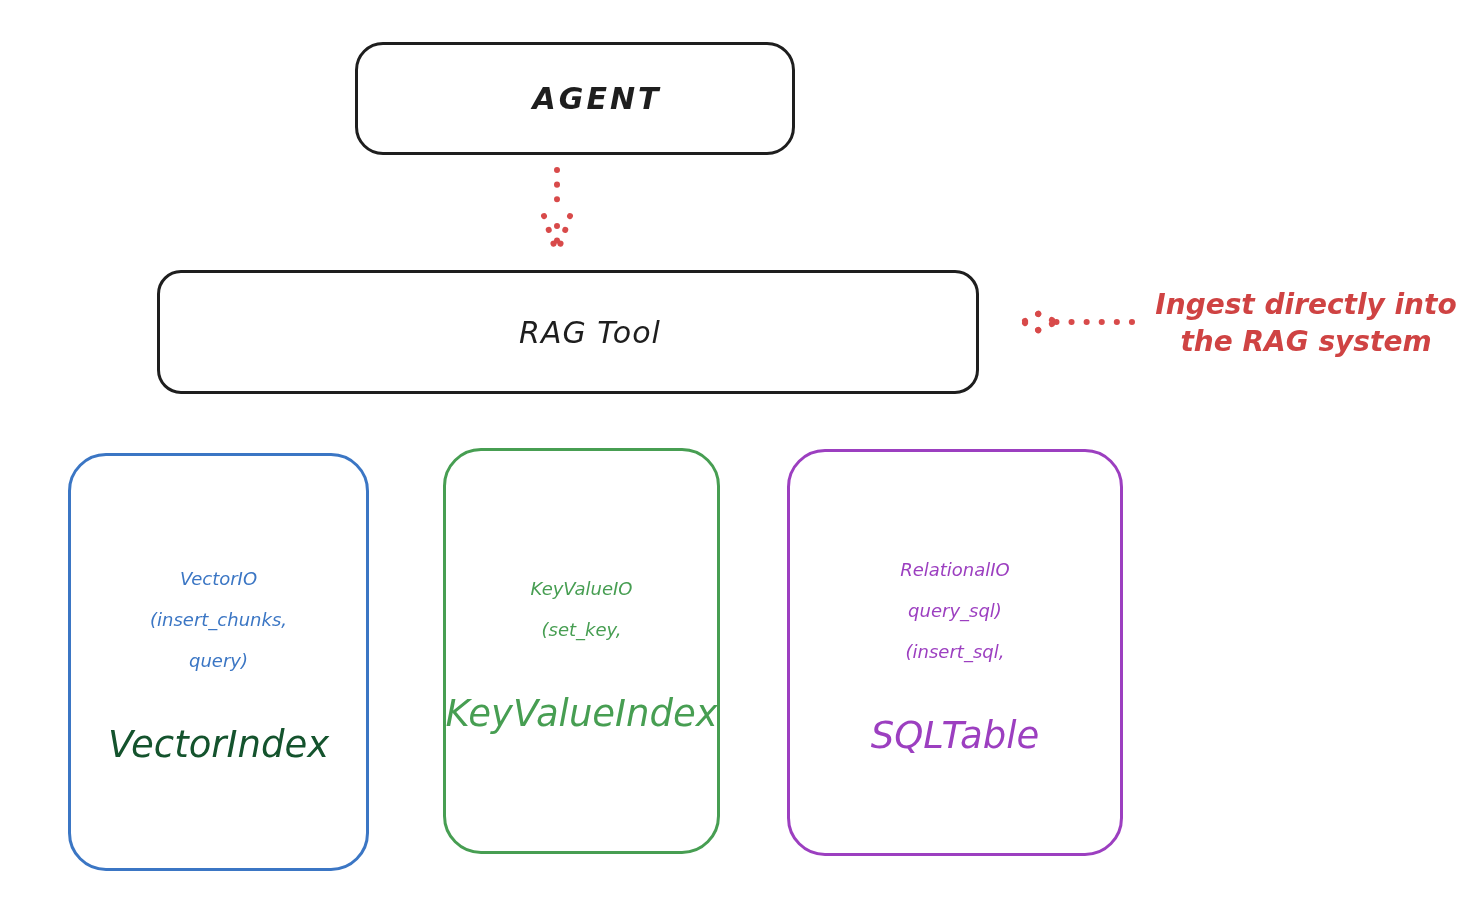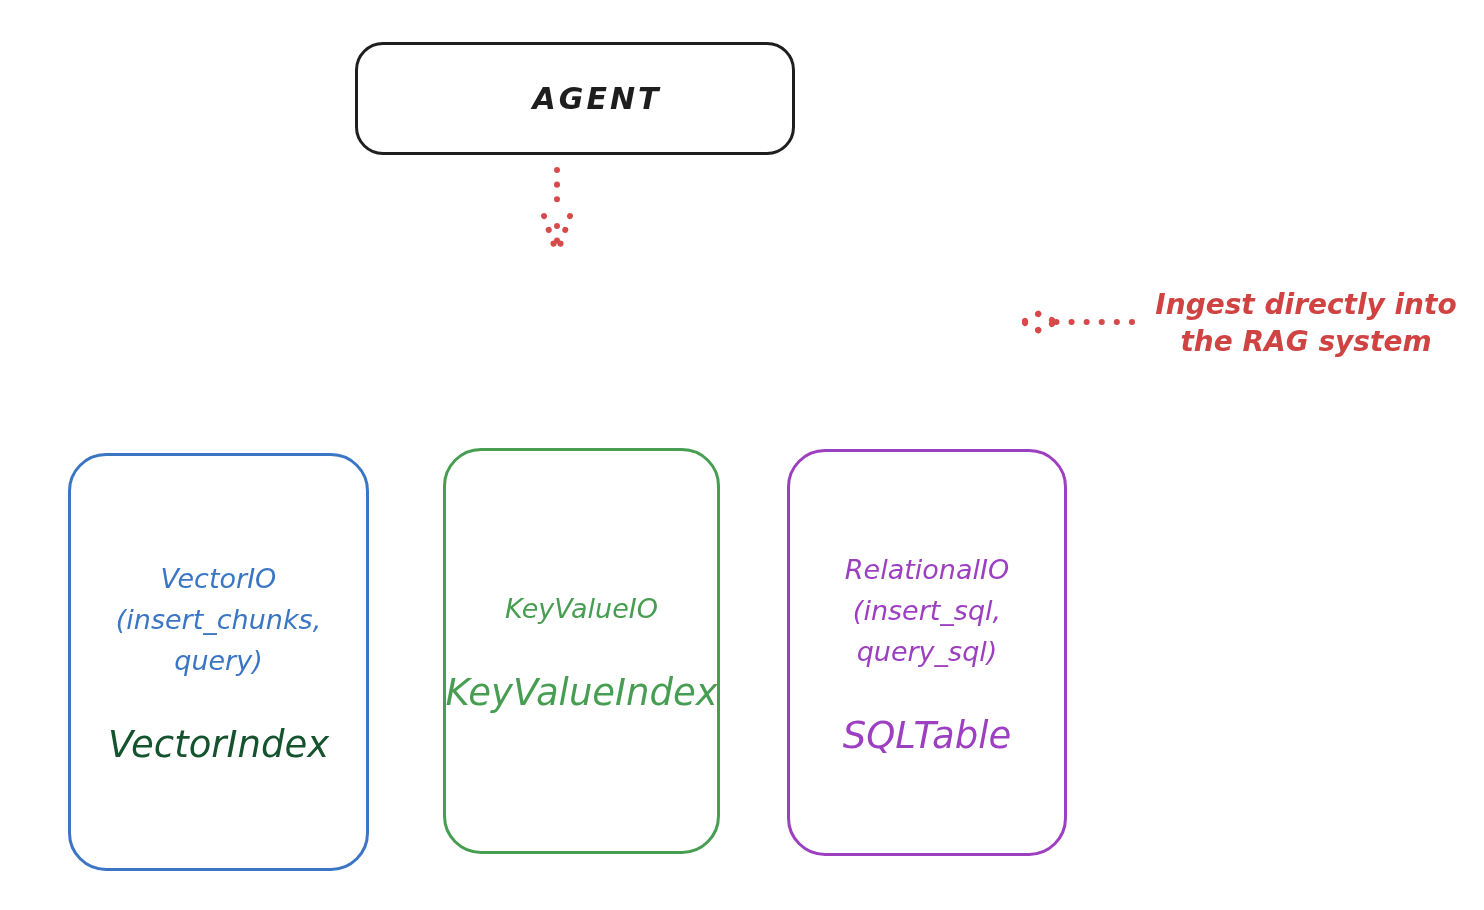--- a/index.html
+++ b/index.html
@@ -43,21 +43,21 @@
     border-radius: 38px;
     display: flex;
     flex-direction: column;
     align-items: center;
     justify-content: center;
     text-align: center;
     box-sizing: border-box;
     background: transparent;
   }
   .storage-lines {
-    font-size: 27px;
+    font-size: 18px;
     line-height: 41px;
     font-weight: 500;
     font-style: italic;
   }
   .storage-index {
     font-size: 37px;
     font-weight: 500;
     font-style: italic;
     margin-top: 42px;
   }
@@ -82,20 +82,23 @@
 </style>
 </head>
 <body>
 
 <div id="canvas">
 
   <div class="node" style="left:355px; top:42px; width:440px; height:113px;">
     <span class="node-label">AGENT</span>
   </div>
 
+  <div class="node" style="left:157px; top:270px; width:822px; height:124px; border-radius:24px;">
+    <span class="rag-label">RAG Tool</span>
+  </div>
 
   <svg class="arrow-layer" aria-hidden="true">
 
     <g fill="none" stroke-linecap="round" stroke-width="6" stroke-dasharray="0.1 14.5">
       <path d="M557 170 L557 213" stroke="#d84a4a"></path>
       <path d="M544 216 L556 251" stroke="#d84a4a"></path>
       <path d="M570 216 L558 251" stroke="#d84a4a"></path>
       <path d="M557 226 L557 255" stroke="#d84a4a"></path>
     </g>
 
@@ -118,26 +121,27 @@
       <div>VectorIO</div>
       <div>(insert_chunks,</div>
       <div>query)</div>
     </div>
     <div class="storage-index" style="color: #14532d;">VectorIndex</div>
   </div>
 
   <div class="storage-box" style="left: 431px; top: 448px; width: 277px; height: 406px; border-color: rgb(71, 158, 82); margin-left: 12px;">
     <div class="storage-lines" style="color: rgb(71, 158, 82);">
       <div>KeyValueIO</div>
+      <div>(set_key,</div>
     </div>
     <div class="storage-index" style="color: rgb(71, 158, 82);">KeyValueIndex</div>
   </div>
 
-  <div class="storage-box" style="left: 787px; top: 449px; width: 280px; height: 407px; border-color: rgb(156, 63, 192);">
+  <div class="storage-box" style="left: 787px; top: 449px; width: 336px; height: 407px; border-color: rgb(156, 63, 192);">
     <div class="storage-lines" style="color: rgb(156, 63, 192);">
       <div>RelationalIO</div>
+      <div>query_sql)</div>
       <div>(insert_sql,</div>
-      <div>query_sql)</div>
     </div>
     <div class="storage-index" style="color: rgb(156, 63, 192);">SQLTable</div>
   </div>
 
 </div>
 
 </body></html>

